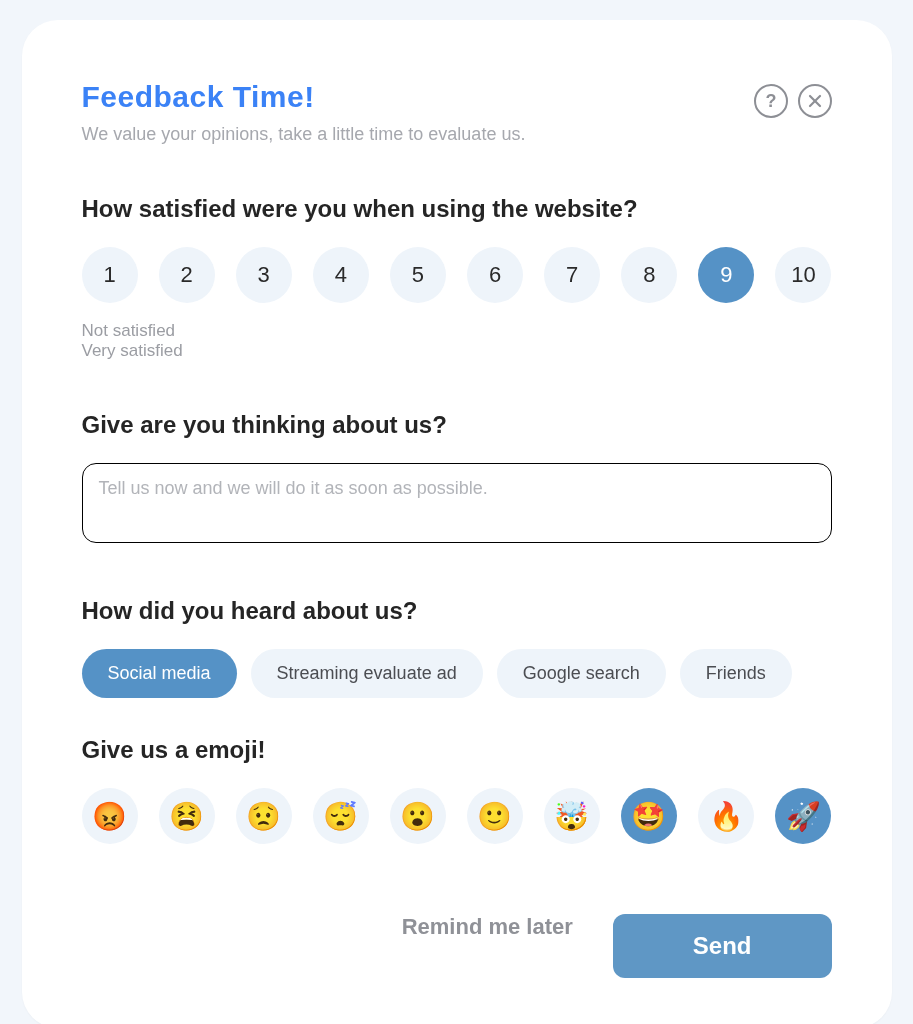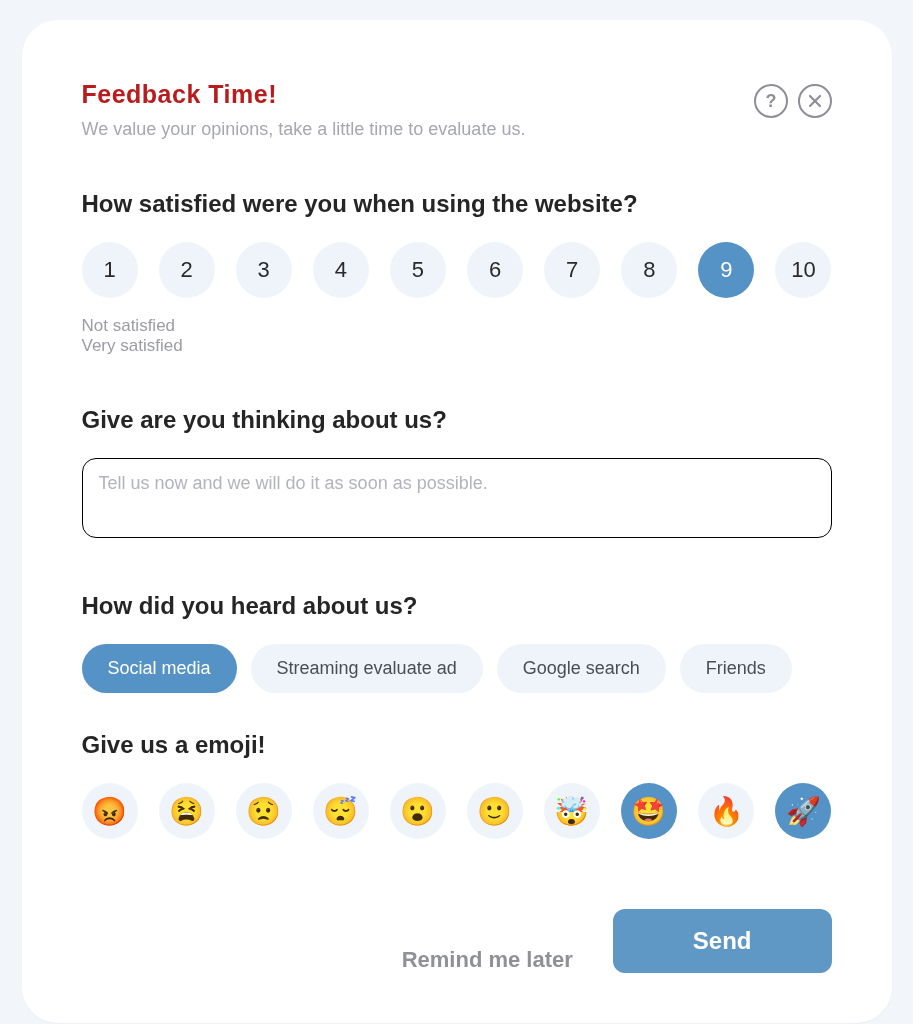--- a/index.html
+++ b/index.html
@@ -14,23 +14,23 @@
   }
   .card {
     width: 870px;
     background: #fff;
     border-radius: 36px;
     padding: 60px 60px 50px 60px;
     box-shadow: 0 1px 2px rgba(0,0,0,0.03);
   }
   .header-row { display: flex; align-items: flex-start; justify-content: space-between; }
   .title {
-    font-size: 25px;
+    font-size: 30px;
     font-weight: 700;
-    color: #b91c1c;
+    color: #3b82f6;
     letter-spacing: 0.5px;
     margin-bottom: 10px;
   }
   .subtitle {
     font-size: 18px;
     color: #a6a8ae;
   }
   .header-icons { display: flex; gap: 10px; margin-top: 4px; }
   .circle-btn {
     width: 34px; height: 34px;
@@ -105,21 +105,21 @@
     display: flex; align-items: center; justify-content: center;
     font-size: 28px;
     cursor: pointer;
   }
   .emoji.selected { background: #5592c6; }
 
   .footer {
     margin-top: 70px;
     display: flex;
     justify-content: flex-end;
-    align-items: flex-end;
+    align-items: flex-start;
     gap: 40px;
   }
   .remind {
     font-size: 22px;
     font-weight: 600;
     color: #8f9197;
     cursor: pointer;
   }
   .send {
     font-size: 24px;

